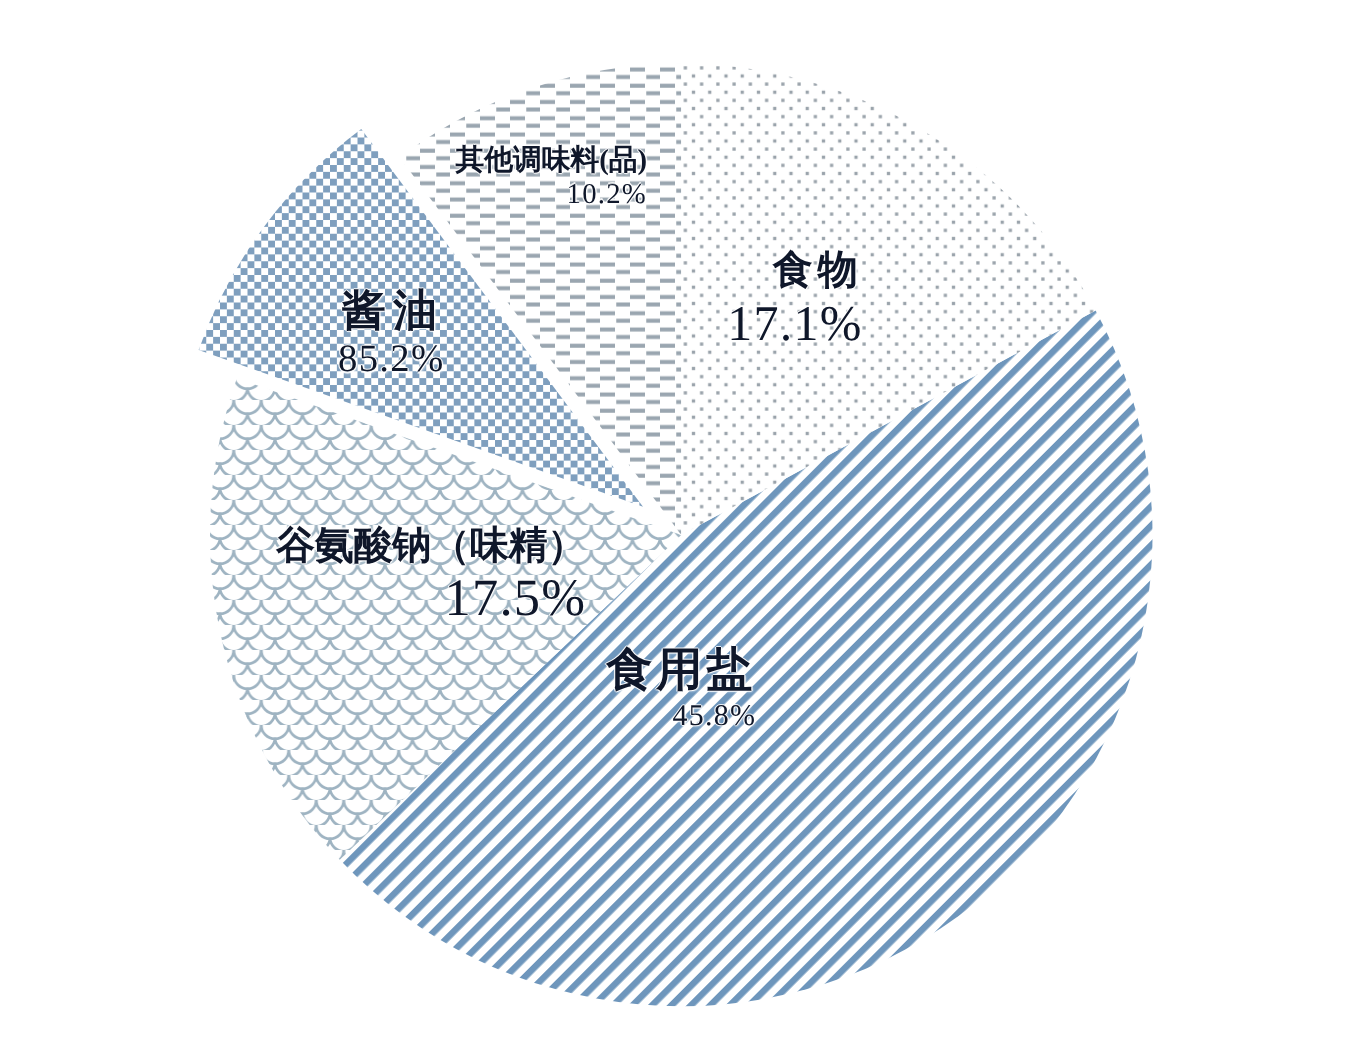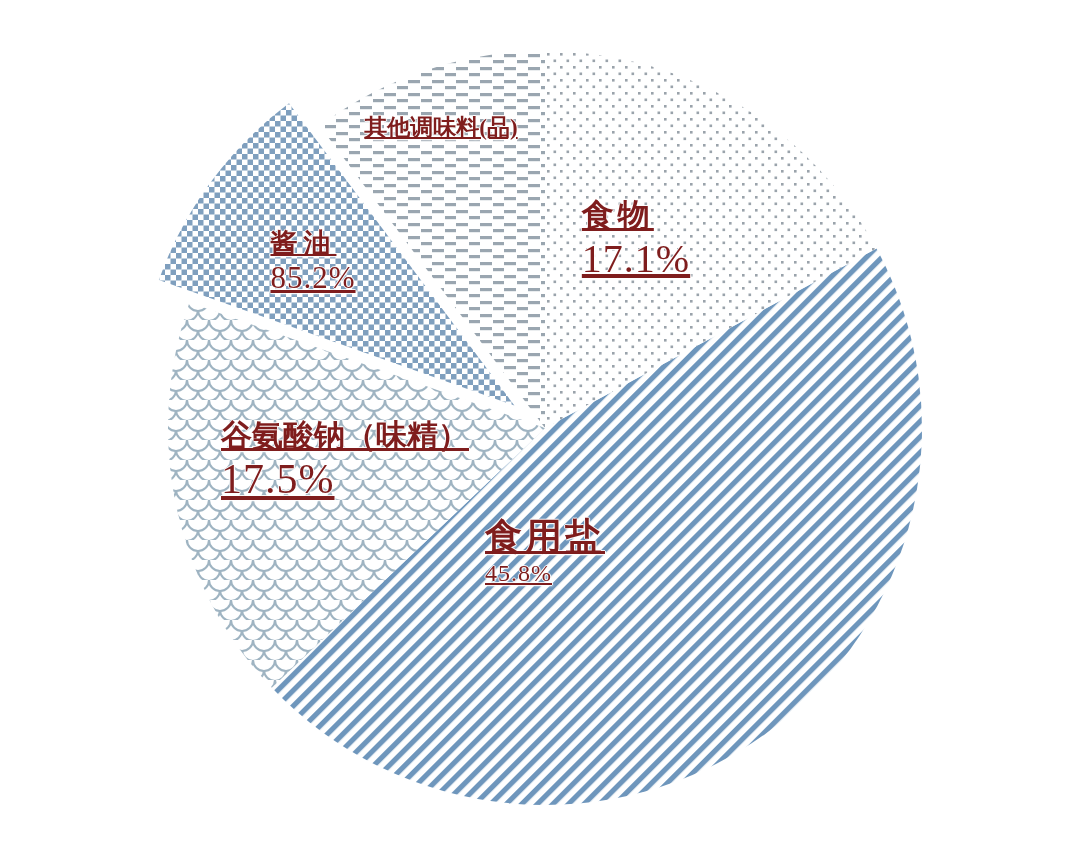--- a/index.html
+++ b/index.html
@@ -27,31 +27,30 @@
     position: absolute;
     left: 0;
     top: 0;
     width: 1080px;
     height: 845px;
     display: block;
   }
 
   .slice-label {
     position: absolute;
-    color: #7f1d1d;
-    text-align: left;
+    color: #0f172a;
+    text-align: right;
     line-height: 1.18;
     white-space: nowrap;
     text-shadow:
        1px 0 0 rgba(255,255,255,0.85),
       -1px 0 0 rgba(255,255,255,0.85),
        0 1px 0 rgba(255,255,255,0.85),
        0 -1px 0 rgba(255,255,255,0.85),
        1px 1px 2px rgba(255,255,255,0.8);
-    text-decoration: underline;
   }
   .slice-label .name {
     display: block;
     font-weight: 700;
     letter-spacing: 0.5px;
   }
   .slice-label .pct {
     display: block;
     font-weight: 400;
     letter-spacing: 1px;
@@ -60,21 +59,21 @@
   
   #label-salt        { left: 545px; top: 515px; transform: translateX(-50%); }
   #label-salt .name  { font-size: 37px; letter-spacing: 3px; }
   #label-salt .pct   { font-size: 24px; }
 
   #label-msg         { left: 345px; top: 418px; transform: translateX(-50%); }
   #label-msg .name   { font-size: 31px; letter-spacing: 0px; }
   #label-msg .pct    { font-size: 42px; }
 
   #label-soy         { left: 313px; top: 228px; transform: translateX(-50%); }
-  #label-soy .name   { font-size: 27px; letter-spacing: 6px; }
+  #label-soy .name   { font-size: 35px; letter-spacing: 6px; }
   #label-soy .pct    { font-size: 31px; }
 
   #label-other       { left: 441px; top: 114px; transform: translateX(-50%); }
   #label-other .name { font-size: 23px; font-weight: 700; letter-spacing: 0px; }
   #label-other .pct  { font-size: 23px; }
 
   #label-food        { left: 636px; top: 197px; transform: translateX(-50%); }
   #label-food .name  { font-size: 32px; letter-spacing: 4px; }
   #label-food .pct   { font-size: 40px; }
 </style>
@@ -142,20 +141,21 @@
     <span class="pct">17.5%</span>
   </div>
 
   <div class="slice-label" id="label-food">
     <span class="name">食物</span>
     <span class="pct">17.1%</span>
   </div>
 
   <div class="slice-label" id="label-other">
     <span class="name">其他调味料(品)</span>
+    <span class="pct">10.2%</span>
   </div>
 
   <div class="slice-label" id="label-soy">
     <span class="name">酱油</span>
     <span class="pct">85.2%</span>
   </div>
 
 </div>
 
 </body></html>

